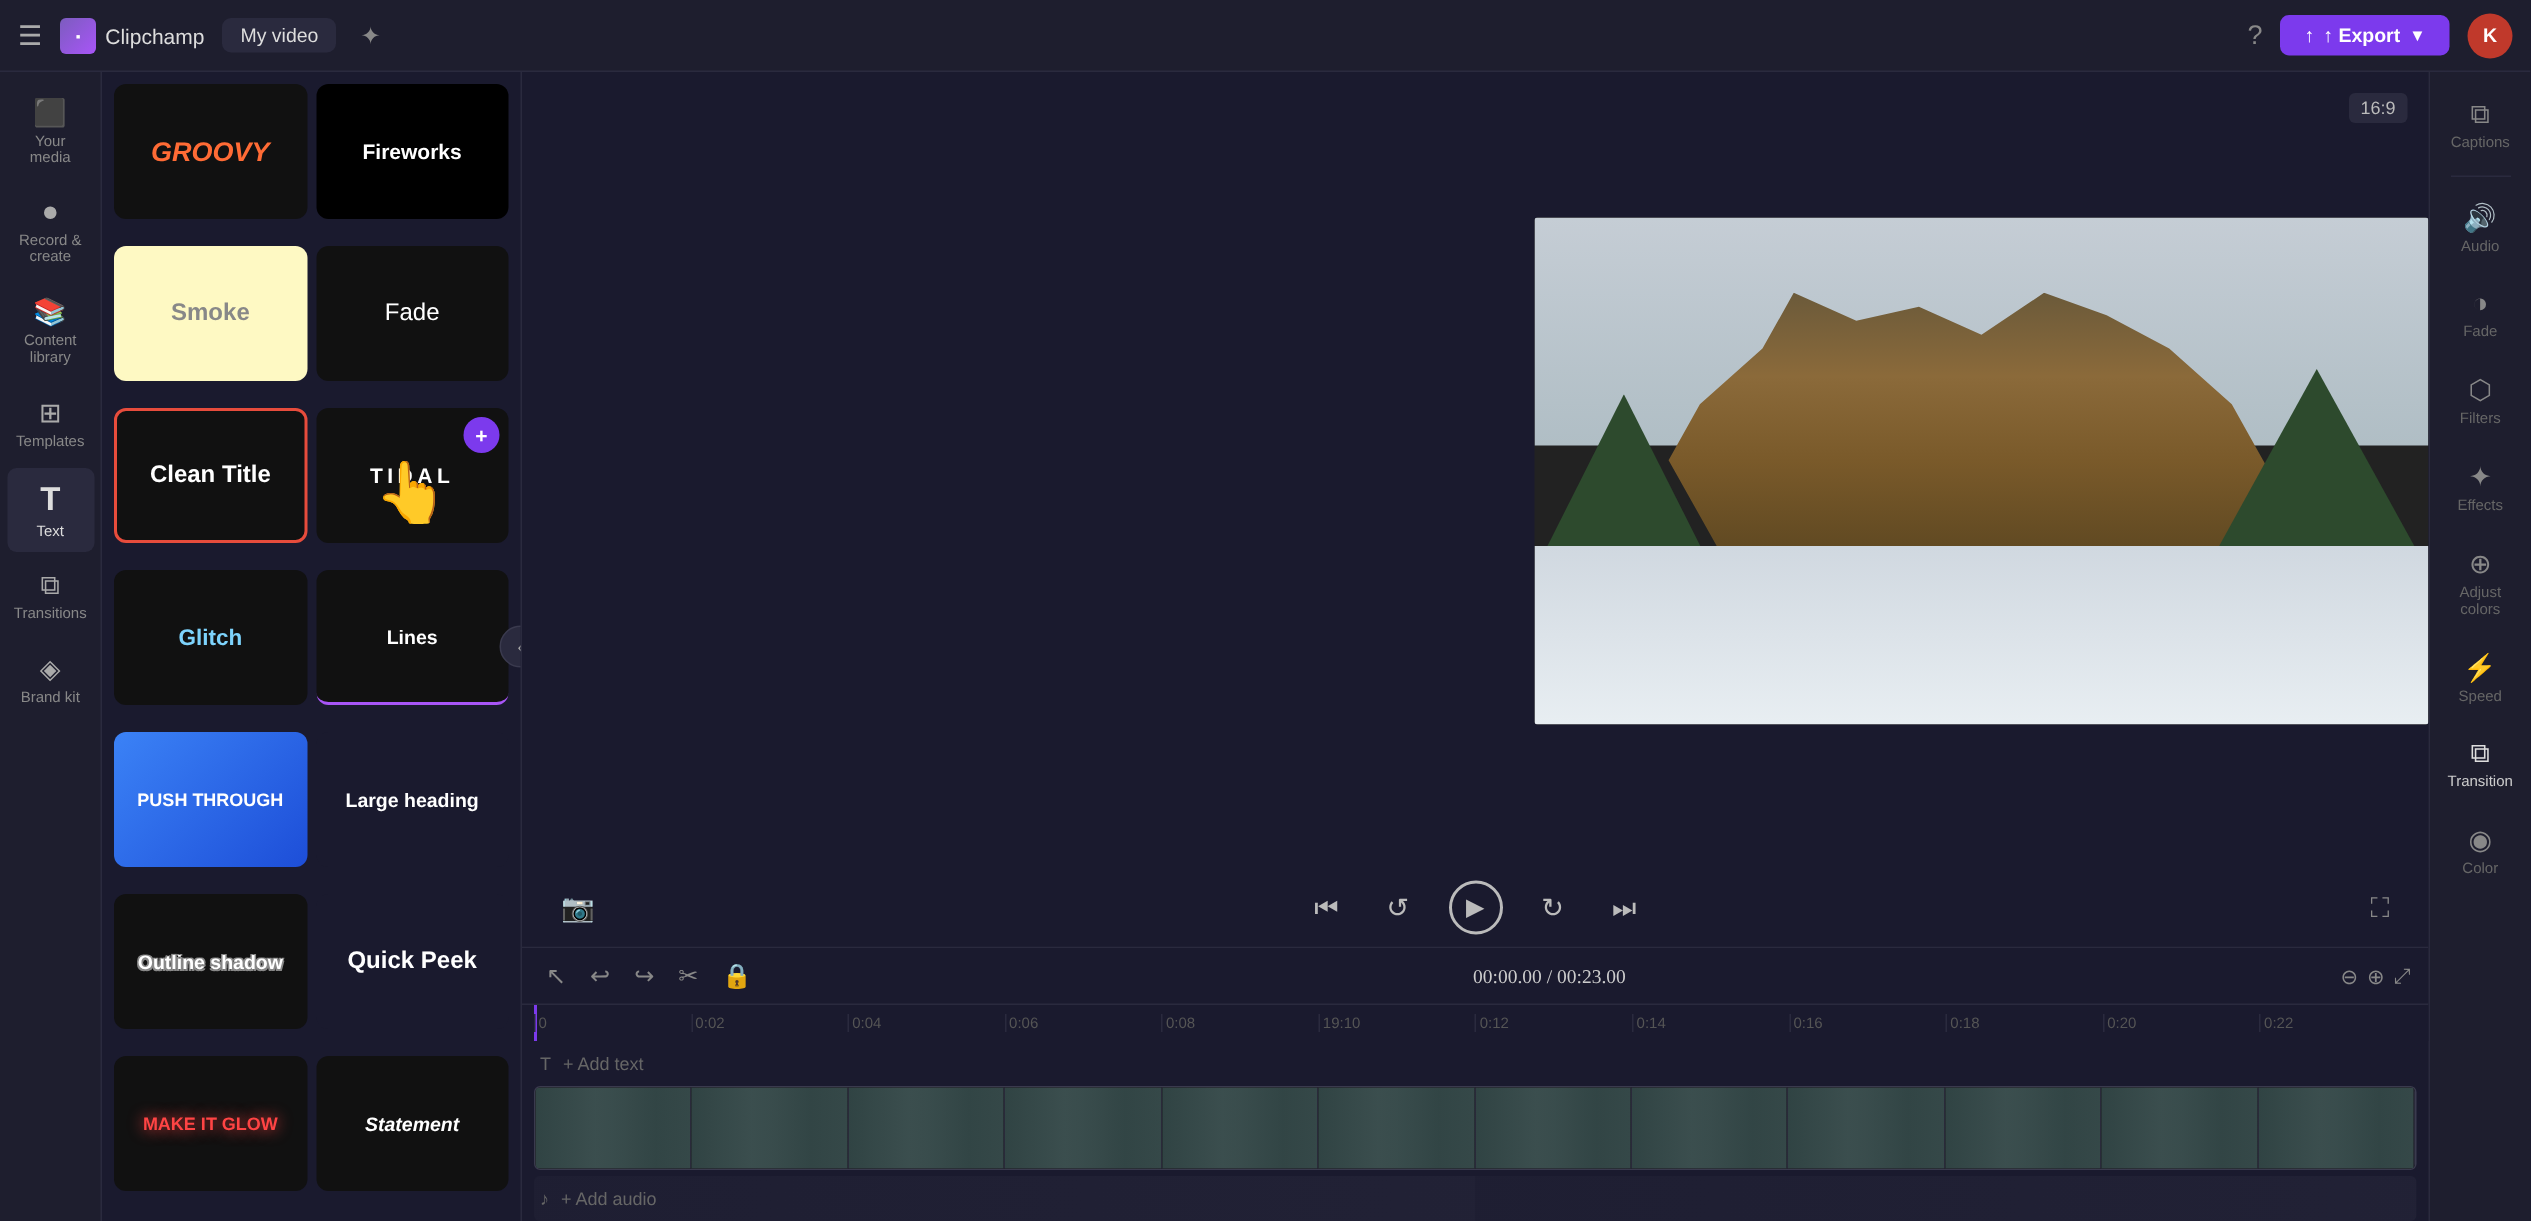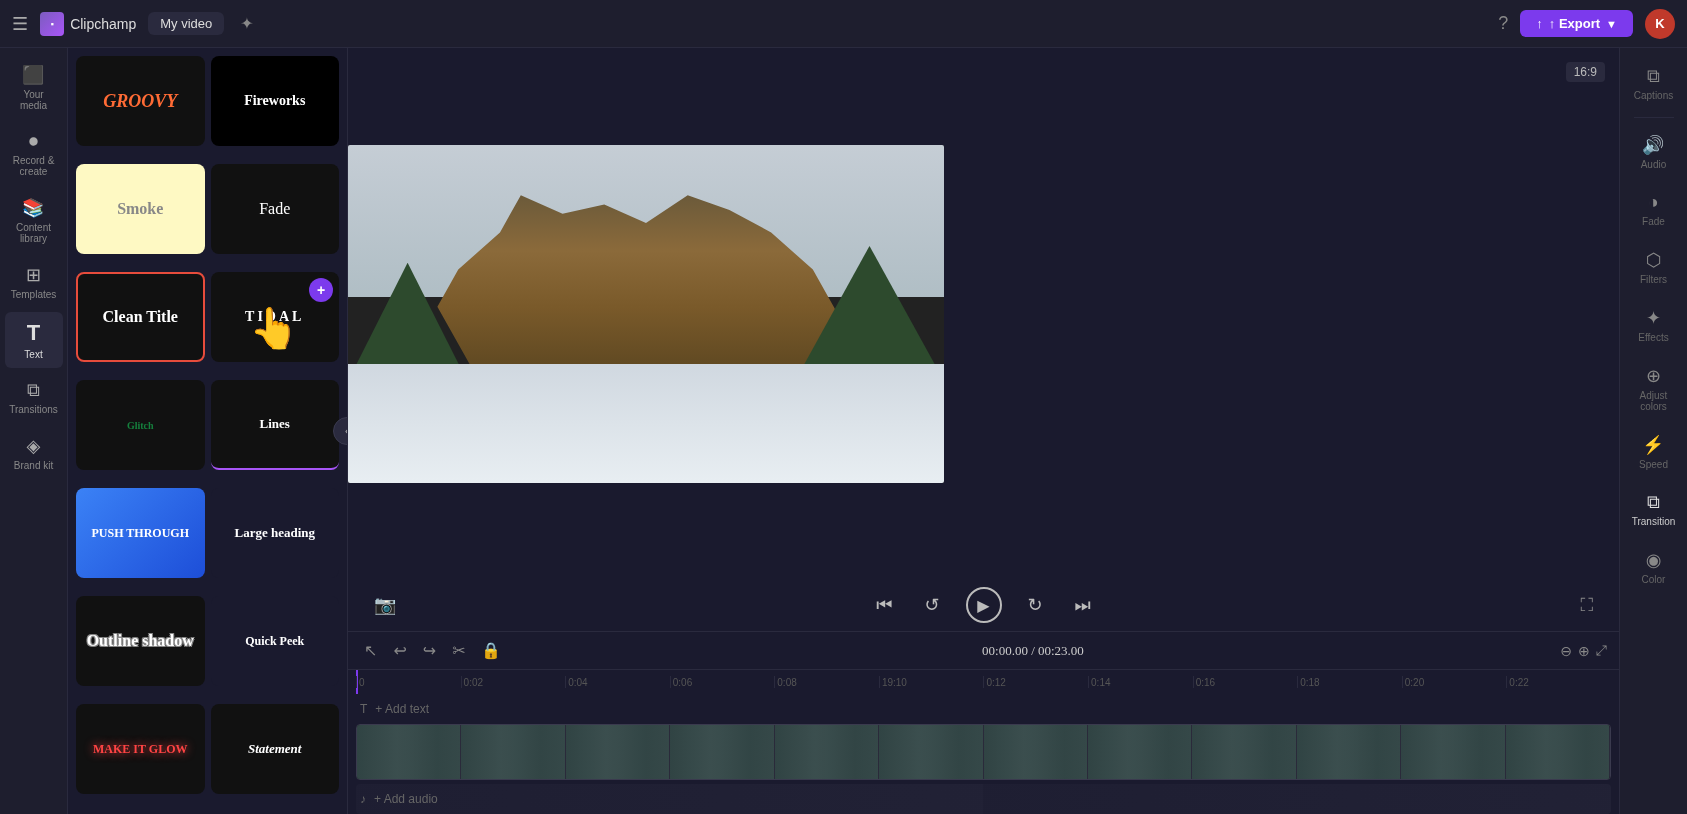--- a/index.html
+++ b/index.html
@@ -131,21 +131,20 @@
       cursor: pointer;
       position: relative;
       overflow: hidden;
       background: #111;
     }
     .text-card .card-text {
       font-size: 14px;
       font-weight: 700;
       text-align: center;
       padding: 4px;
-      font-family: Liberation Serif, serif;
     }
     .add-btn {
       position: absolute;
       top: 6px; right: 6px;
       width: 24px; height: 24px;
       background: #7c3aed;
       border-radius: 50%;
       display: none;
       align-items: center;
       justify-content: center;
@@ -191,21 +190,21 @@
       flex-direction: column;
       background: #1a1a2e;
       overflow: hidden;
     }
 
     
     .video-preview-area {
       flex: 1;
       display: flex;
       align-items: center;
-      justify-content: flex-start;
+      justify-content: flex-end;
       position: relative;
       background: #1a1a2e;
       min-height: 0;
     }
     .ratio-badge {
       position: absolute;
       top: 14px; right: 14px;
       background: #2a2a3e;
       border-radius: 4px;
       padding: 3px 8px;
@@ -408,31 +407,31 @@
     .card-fireworks .card-text { color: #fff; font-size: 14px; }
     .card-smoke { background: #fef9c3; }
     .card-smoke .card-text { color: #888; font-size: 16px; }
     .card-fade { background: #111; }
     .card-fade .card-text { color: #fff; font-size: 16px; font-weight: 400; }
     .card-clean { background: #111; border: 2px solid #e74c3c; }
     .card-clean .card-text { color: #fff; font-size: 16px; font-weight: 700; }
     .card-tidal { background: #111; }
     .card-tidal .card-text { color: #fff; font-size: 14px; letter-spacing: 3px; }
     .card-glitch { background: #111; }
-    .card-glitch .card-text { color: #15803d; font-size: 10px; }
+    .card-glitch .card-text { color: #7dd3fc; font-size: 15px; }
     .card-lines { background: #111; border-bottom: 2px solid #a855f7; }
     .card-lines .card-text { color: #fff; font-size: 13px; }
     .card-push { background: linear-gradient(135deg, #3b82f6, #1d4ed8); }
     .card-push .card-text { color: #fff; font-size: 12px; font-weight: 900; }
     .card-large { background: #1a1a2e; }
     .card-large .card-text { color: #fff; font-size: 13px; font-weight: 700; }
     .card-outline { background: #111; }
-    .card-outline .card-text { color: #fff; font-size: 16px; font-weight: 700; text-shadow: -1px -1px 0 #888, 1px -1px 0 #888, -1px 1px 0 #888, 1px 1px 0 #888; }
+    .card-outline .card-text { color: #fff; font-size: 13px; font-weight: 700; text-shadow: -1px -1px 0 #888, 1px -1px 0 #888, -1px 1px 0 #888, 1px 1px 0 #888; }
     .card-quick { background: #1a1a2e; }
-    .card-quick .card-text { color: #fff; font-size: 12px; }
+    .card-quick .card-text { color: #fff; font-size: 16px; }
     .card-stencil { background: linear-gradient(135deg, #7c3aed, #6d28d9); }
     .card-stencil .card-text { color: #fff; font-size: 16px; font-weight: 900; letter-spacing: 2px; }
     .card-glow { background: #111; }
     .card-glow .card-text { color: #ff4444; font-size: 12px; font-weight: 900; text-shadow: 0 0 10px #ff4444; }
     .card-statement { background: #111; }
     .card-statement .card-text { color: #fff; font-size: 13px; font-style: italic; }
   </style>
 </head>
 <body>
 

